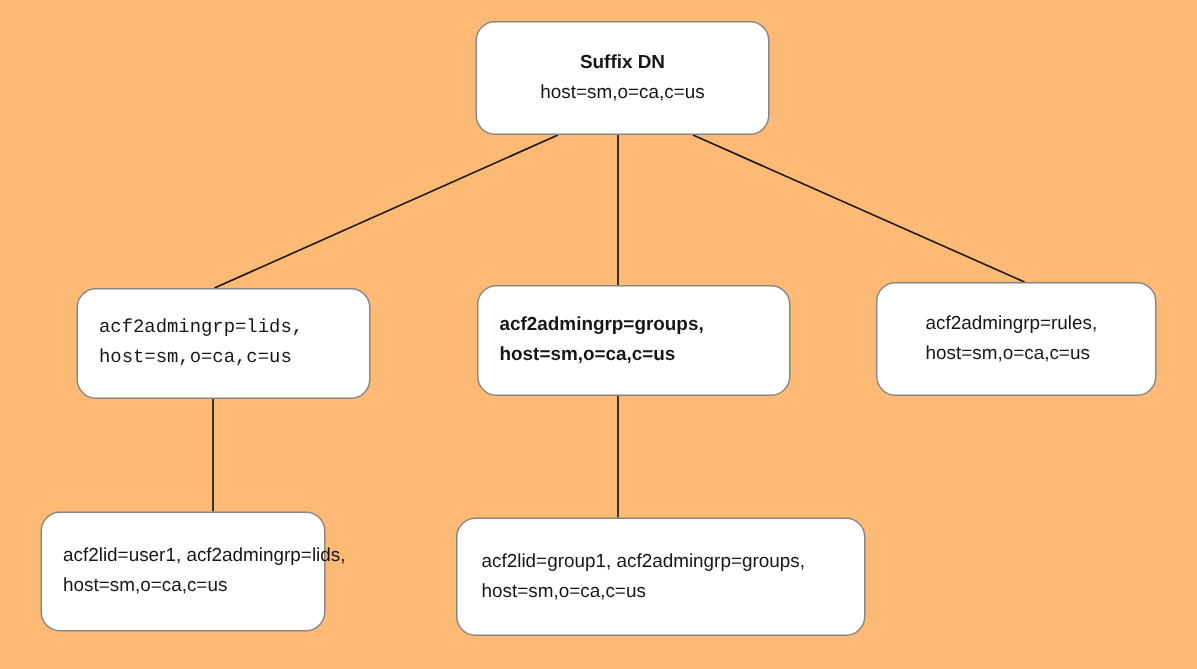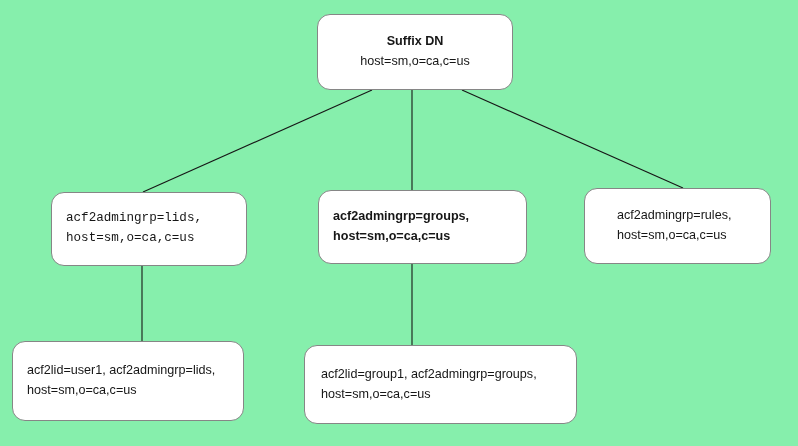--- a/index.html
+++ b/index.html
@@ -8,21 +8,21 @@
     padding: 0;
     background: #ffffff;
   }
   body {
     font-family: "Liberation Sans", sans-serif;
   }
   #canvas {
     position: relative;
     width: 798px;
     height: 446px;
-    background: #86efac;
+    background: #fdba74;
     overflow: hidden;
   }
   #edge-layer {
     position: absolute;
     left: 0;
     top: 0;
     width: 798px;
     height: 446px;
     pointer-events: none;
   }
@@ -79,23 +79,23 @@
   }
   #node-rules {
     left: 584px;
     top: 188px;
     width: 187px;
     height: 76px;
     padding-left: 32px;
   }
   
   #node-user1 {
-    left: 12px;
+    left: 27px;
     top: 341px;
-    width: 232px;
+    width: 190px;
     height: 80px;
   }
   #node-group1 {
     left: 304px;
     top: 345px;
     width: 273px;
     height: 79px;
     padding-left: 16px;
   }
 </style>

